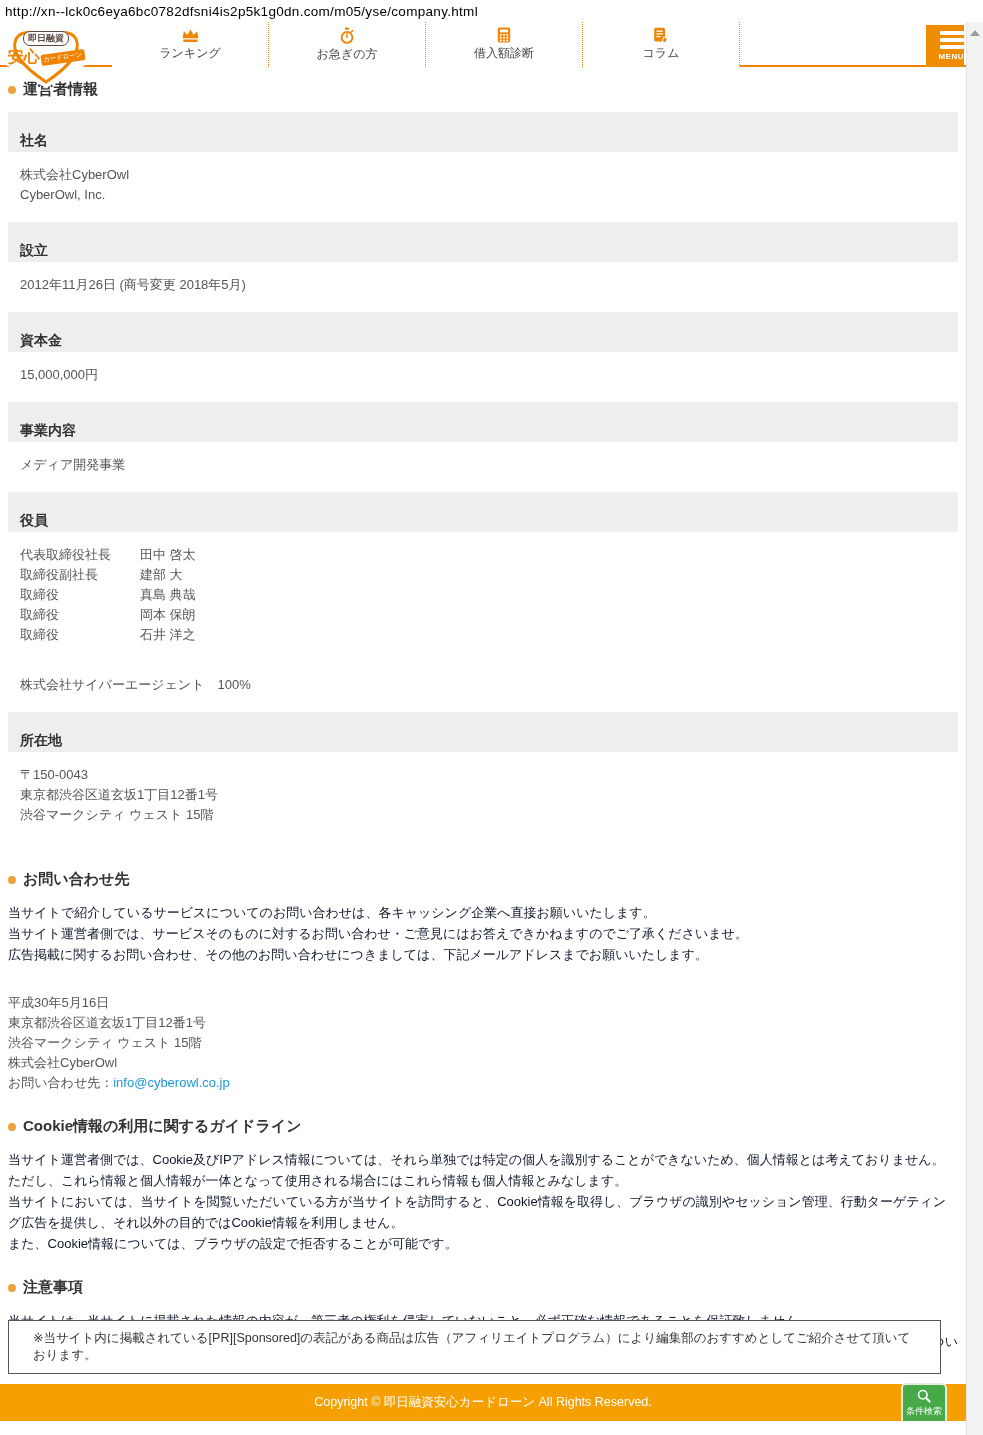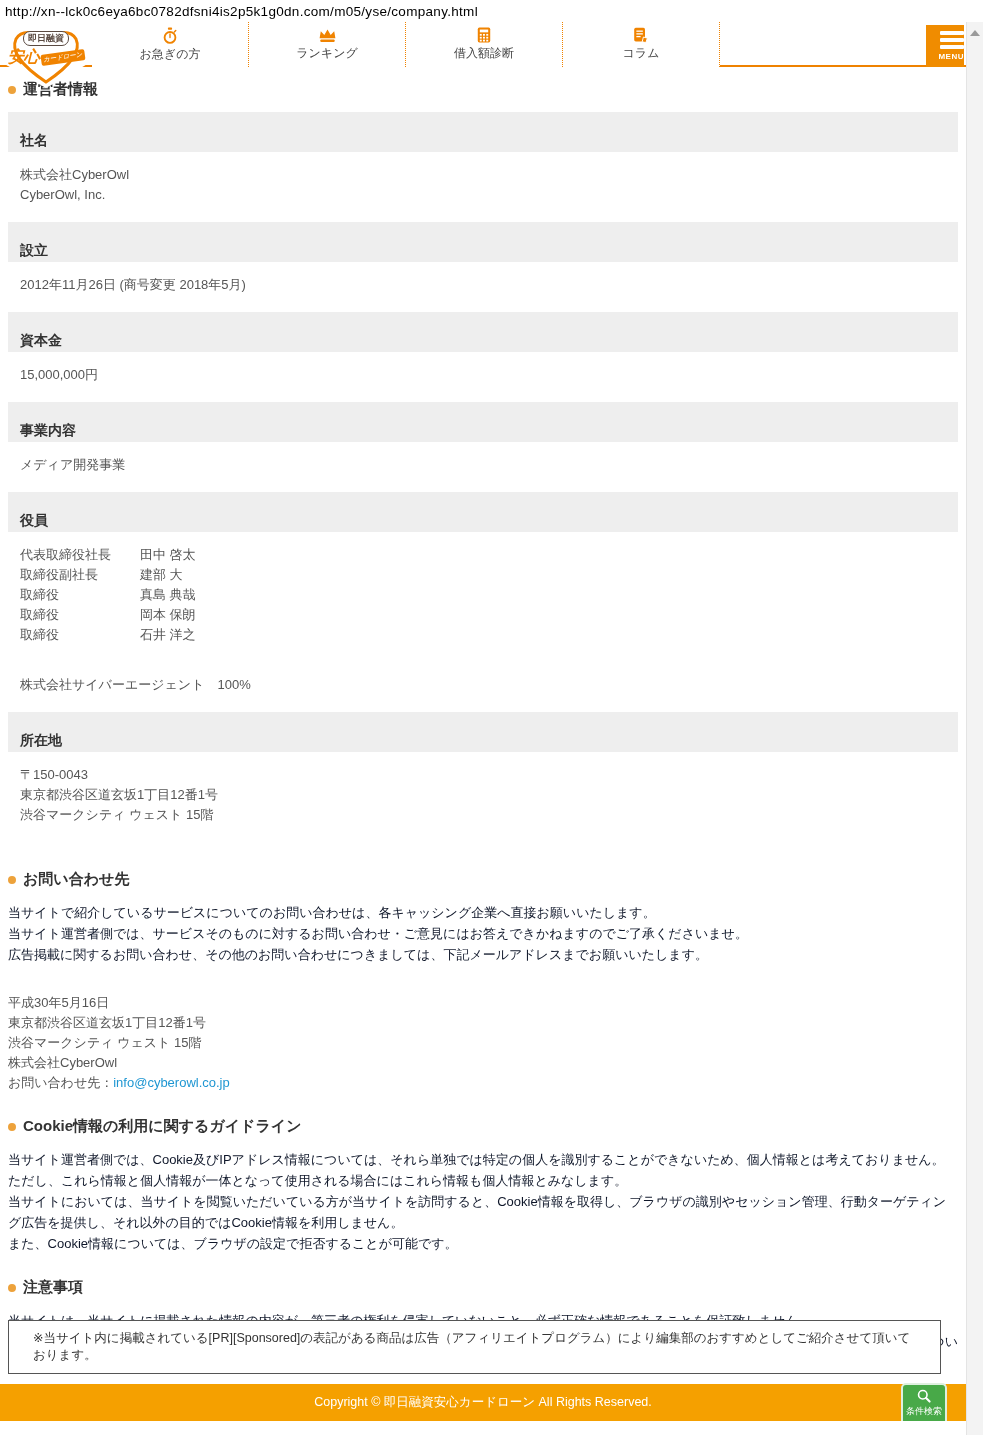--- a/index.html
+++ b/index.html
@@ -16,20 +16,21 @@
     font-size: 13.5px; color: #000;
     padding: 4px 0 2px 5px; height: 22px;
     letter-spacing: .3px;
   }
   
   .page { width: 966px; position: relative; }
   
   .site-header {
     position: relative; height: 45px;
     border-bottom: 2px solid #ef8200;
+    padding-left: 20px;
   }
   .header-nav { display:flex; height: 45px; margin-left: 92px; }
   .nav-tab {
     width: 157px;
     border-right: 1px dotted #f08300;
     display:flex; flex-direction:column; align-items:center; justify-content:center;
     gap: 2px; cursor: pointer; background:#fff;
   }
   .nav-tab .tab-label { font-size: 12px; color:#444; }
   .menu-btn {
@@ -48,21 +49,21 @@
     width: 82px; height: 66px;
     background:#fff; z-index: 5;
     clip-path: polygon(0 0, 100% 0, 100% 64%, 50% 100%, 0 64%);
   }
   .logo-badge svg { position:absolute; left:0; top:0; }
   .logo-text { position:absolute; width:100%; top:9px; display:flex; flex-direction:column; align-items:center; }
   .logo-l1 {
     font-size: 9px; font-weight:bold; color:#5a4a42;
     border: 1px solid #5a4a42; border-radius: 7px; padding: 0 4px; background:#fff;
   }
-  .logo-l2 { display:flex; align-items:center; margin-top:1px;font-style:italic; }
+  .logo-l2 { display:flex; align-items:center; margin-top:1px; }
   .logo-l2-main { font-size: 16px; font-weight:bold; color:#f08300; }
   .logo-l2-sub {
     font-size: 6.5px; color:#fff; background:#f08300;
     border-radius: 2px; padding: 1px 2px; transform: rotate(-8deg); margin-left:1px;
   }
   
   .section-title {
     display:flex; align-items:center; gap:7px;
     margin: 13px 8px 13px; font-size: 15px; font-weight: bold; color:#333;
   }
@@ -142,34 +143,34 @@
         <span class="logo-l1">即日融資</span>
         <span class="logo-l2">
           <span class="logo-l2-main">安心</span>
           <span class="logo-l2-sub">カードローン</span>
         </span>
       </div>
     </div>
 
     <nav class="header-nav">
       <div class="nav-tab">
+        <svg width="19" height="15" viewBox="0 0 24 19">
+          <path d="M2 13 L3.5 4 L8 9 L12 2 L16 9 L20.5 4 L22 13 Z" fill="#f08300"></path>
+          <rect x="3" y="14.5" width="18" height="3.2" rx="1" fill="#f08300"></rect>
+        </svg>
+        <span class="tab-label">ランキング</span>
+      </div>
+      <div class="nav-tab">
         <svg width="16" height="17" viewBox="0 0 20 22">
           <rect x="7.3" y="0.5" width="5.4" height="3" rx="1" fill="#f08300"></rect>
           <line x1="15.6" y1="6.4" x2="17.4" y2="4.6" stroke="#f08300" stroke-width="2" stroke-linecap="round"></line>
           <circle cx="10" cy="13.5" r="7" fill="none" stroke="#f08300" stroke-width="2.4"></circle>
           <line x1="10" y1="13.5" x2="10" y2="9" stroke="#f08300" stroke-width="1.8" stroke-linecap="round"></line>
         </svg>
         <span class="tab-label">お急ぎの方</span>
-      </div>
-      <div class="nav-tab">
-        <svg width="19" height="15" viewBox="0 0 24 19">
-          <path d="M2 13 L3.5 4 L8 9 L12 2 L16 9 L20.5 4 L22 13 Z" fill="#f08300"></path>
-          <rect x="3" y="14.5" width="18" height="3.2" rx="1" fill="#f08300"></rect>
-        </svg>
-        <span class="tab-label">ランキング</span>
       </div>
       <div class="nav-tab">
         <svg width="14" height="16" viewBox="0 0 18 20">
           <rect x="1" y="0.5" width="16" height="19" rx="2" fill="#f08300"></rect>
           <rect x="3.6" y="3" width="10.8" height="3.6" fill="#fff"></rect>
           <g fill="#fff">
             <rect x="3.6" y="8.6" width="2.5" height="2.3"></rect>
               <rect x="7.7" y="8.6" width="2.5" height="2.3"></rect>
               <rect x="11.9" y="8.6" width="2.5" height="2.3"></rect>
             <rect x="3.6" y="12.3" width="2.5" height="2.3"></rect>

